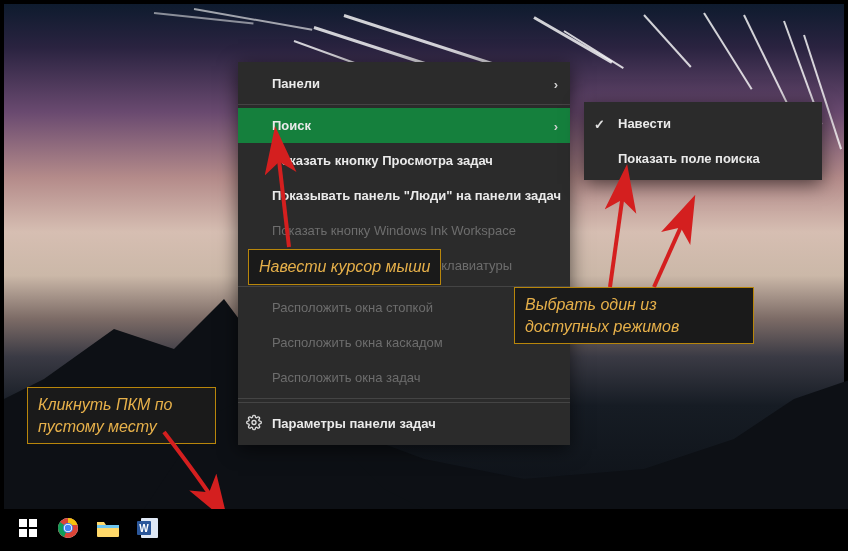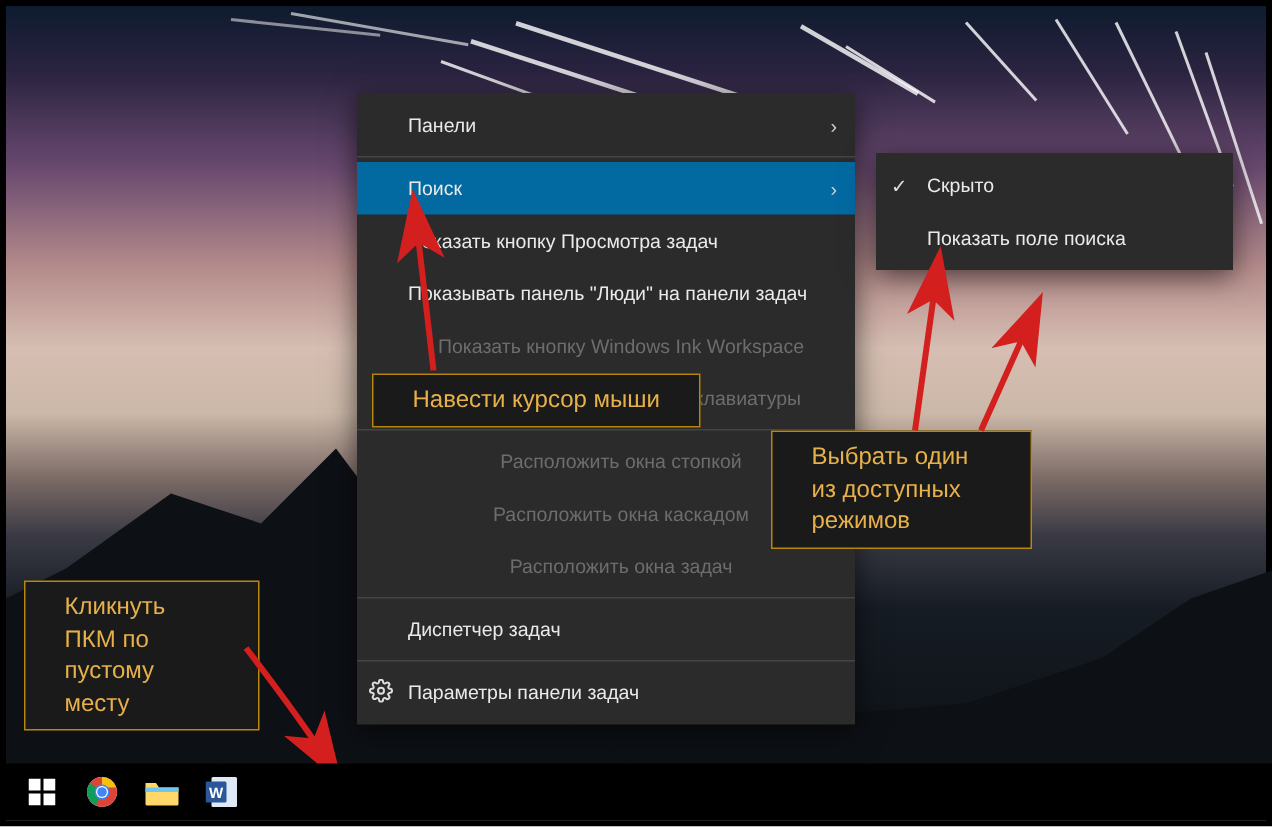--- a/index.html
+++ b/index.html
@@ -74,49 +74,50 @@
   .menu-b { left: 580px; top: 98px; width: 238px; }
 
   .menu-item {
     display: flex;
     align-items: center;
     padding: 10px 14px 10px 34px;
     position: relative;
     cursor: default;
     white-space: nowrap;
   }
-  .menu-item.enabled { color: #eaeaea; cursor: pointer; }
-  .menu-item.disabled { color: #6d6d6d; justify-content: center; }
-  .menu-item.highlight { background: #0369a1; text-align: center; }
+  .menu-item.enabled { color: #eaeaea; cursor: pointer; font-weight: bold; }
+  .menu-item.disabled { color: #6d6d6d; }
+  .menu-item.highlight { background: #15803d; text-align: center; }
   .menu-item .chevron {
     position: absolute; right: 12px; top: 50%; transform: translateY(-50%);
     font-size: 13px; color: #d0d0d0;
   }
   .menu-item .check {
     position: absolute; left: 10px; top: 50%; transform: translateY(-50%);
     font-size: 13px; color: #e0e0e0;
   }
   .menu-item .gear {
     position: absolute; left: 8px; top: 50%; transform: translateY(-50%);
   }
   .separator { height: 1px; background: #444; margin: 3px 0; }
 
   
   .callout {
     position: absolute;
     background: #1a1a1a;
     border: 1px solid #b8860b;
     color: #e6b04a;
     font-size: 16px;
-    padding: 6px 26px;
+    padding: 6px 10px;
     line-height: 1.35;
-  }
-  .callout-a { left: 12px; top: 383px; width: 157px; }
+    font-style: italic;
+  }
+  .callout-a { left: 23px; top: 383px; width: 189px; }
   .callout-b { left: 244px; top: 245px; }
-  .callout-c { left: 510px; top: 283px; width: 174px; }
+  .callout-c { left: 510px; top: 283px; width: 240px; }
 
   
   svg.arrows {
     position: absolute;
     left: 0; top: 0;
     width: 848px; height: 551px;
     pointer-events: none;
   }
   
   
@@ -172,39 +173,36 @@
     <div class="menu-item disabled">
       <span>Расположить окна стопкой</span>
     </div>
     <div class="menu-item disabled">
       <span>Расположить окна каскадом</span>
     </div>
     <div class="menu-item disabled">
       <span>Расположить окна задач</span>
     </div>
     <div class="separator"></div>
-    <div class="menu-item enabled">
-      <span>Диспетчер задач</span>
-    </div>
     <div class="separator"></div>
     <div class="menu-item enabled">
       <span class="gear">
         <svg width="16" height="16" viewBox="0 0 24 24" fill="none" stroke="#ddd" stroke-width="2">
           <circle cx="12" cy="12" r="3"></circle>
           <path d="M19.4 15a1.7 1.7 0 0 0 .34 1.87l.06.06a2 2 0 1 1-2.83 2.83l-.06-.06a1.7 1.7 0 0 0-1.87-.34 1.7 1.7 0 0 0-1 1.55V21a2 2 0 0 1-4 0v-.09a1.7 1.7 0 0 0-1-1.55 1.7 1.7 0 0 0-1.87.34l-.06.06a2 2 0 1 1-2.83-2.83l.06-.06a1.7 1.7 0 0 0 .34-1.87 1.7 1.7 0 0 0-1.55-1H3a2 2 0 0 1 0-4h.09a1.7 1.7 0 0 0 1.55-1 1.7 1.7 0 0 0-.34-1.87l-.06-.06a2 2 0 1 1 2.83-2.83l.06.06a1.7 1.7 0 0 0 1.87.34H9a1.7 1.7 0 0 0 1-1.55V3a2 2 0 0 1 4 0v.09a1.7 1.7 0 0 0 1 1.55 1.7 1.7 0 0 0 1.87-.34l.06-.06a2 2 0 1 1 2.83 2.83l-.06.06a1.7 1.7 0 0 0-.34 1.87V9a1.7 1.7 0 0 0 1.55 1H21a2 2 0 0 1 0 4h-.09a1.7 1.7 0 0 0-1.55 1z"></path>
         </svg>
       </span>
       <span>Параметры панели задач</span>
     </div>
   </div>
 
   <div class="context-menu menu-b">
     <div class="menu-item enabled">
       <span class="check">✓</span>
-      <span>Скрыто</span>
+      <span>Навести</span>
     </div>
     <div class="menu-item enabled">
       <span>Показать поле поиска</span>
     </div>
   </div>
 
   <div class="callout callout-a">
     <span>Кликнуть ПКМ по пустому месту</span>
   </div>
   <div class="callout callout-b">

